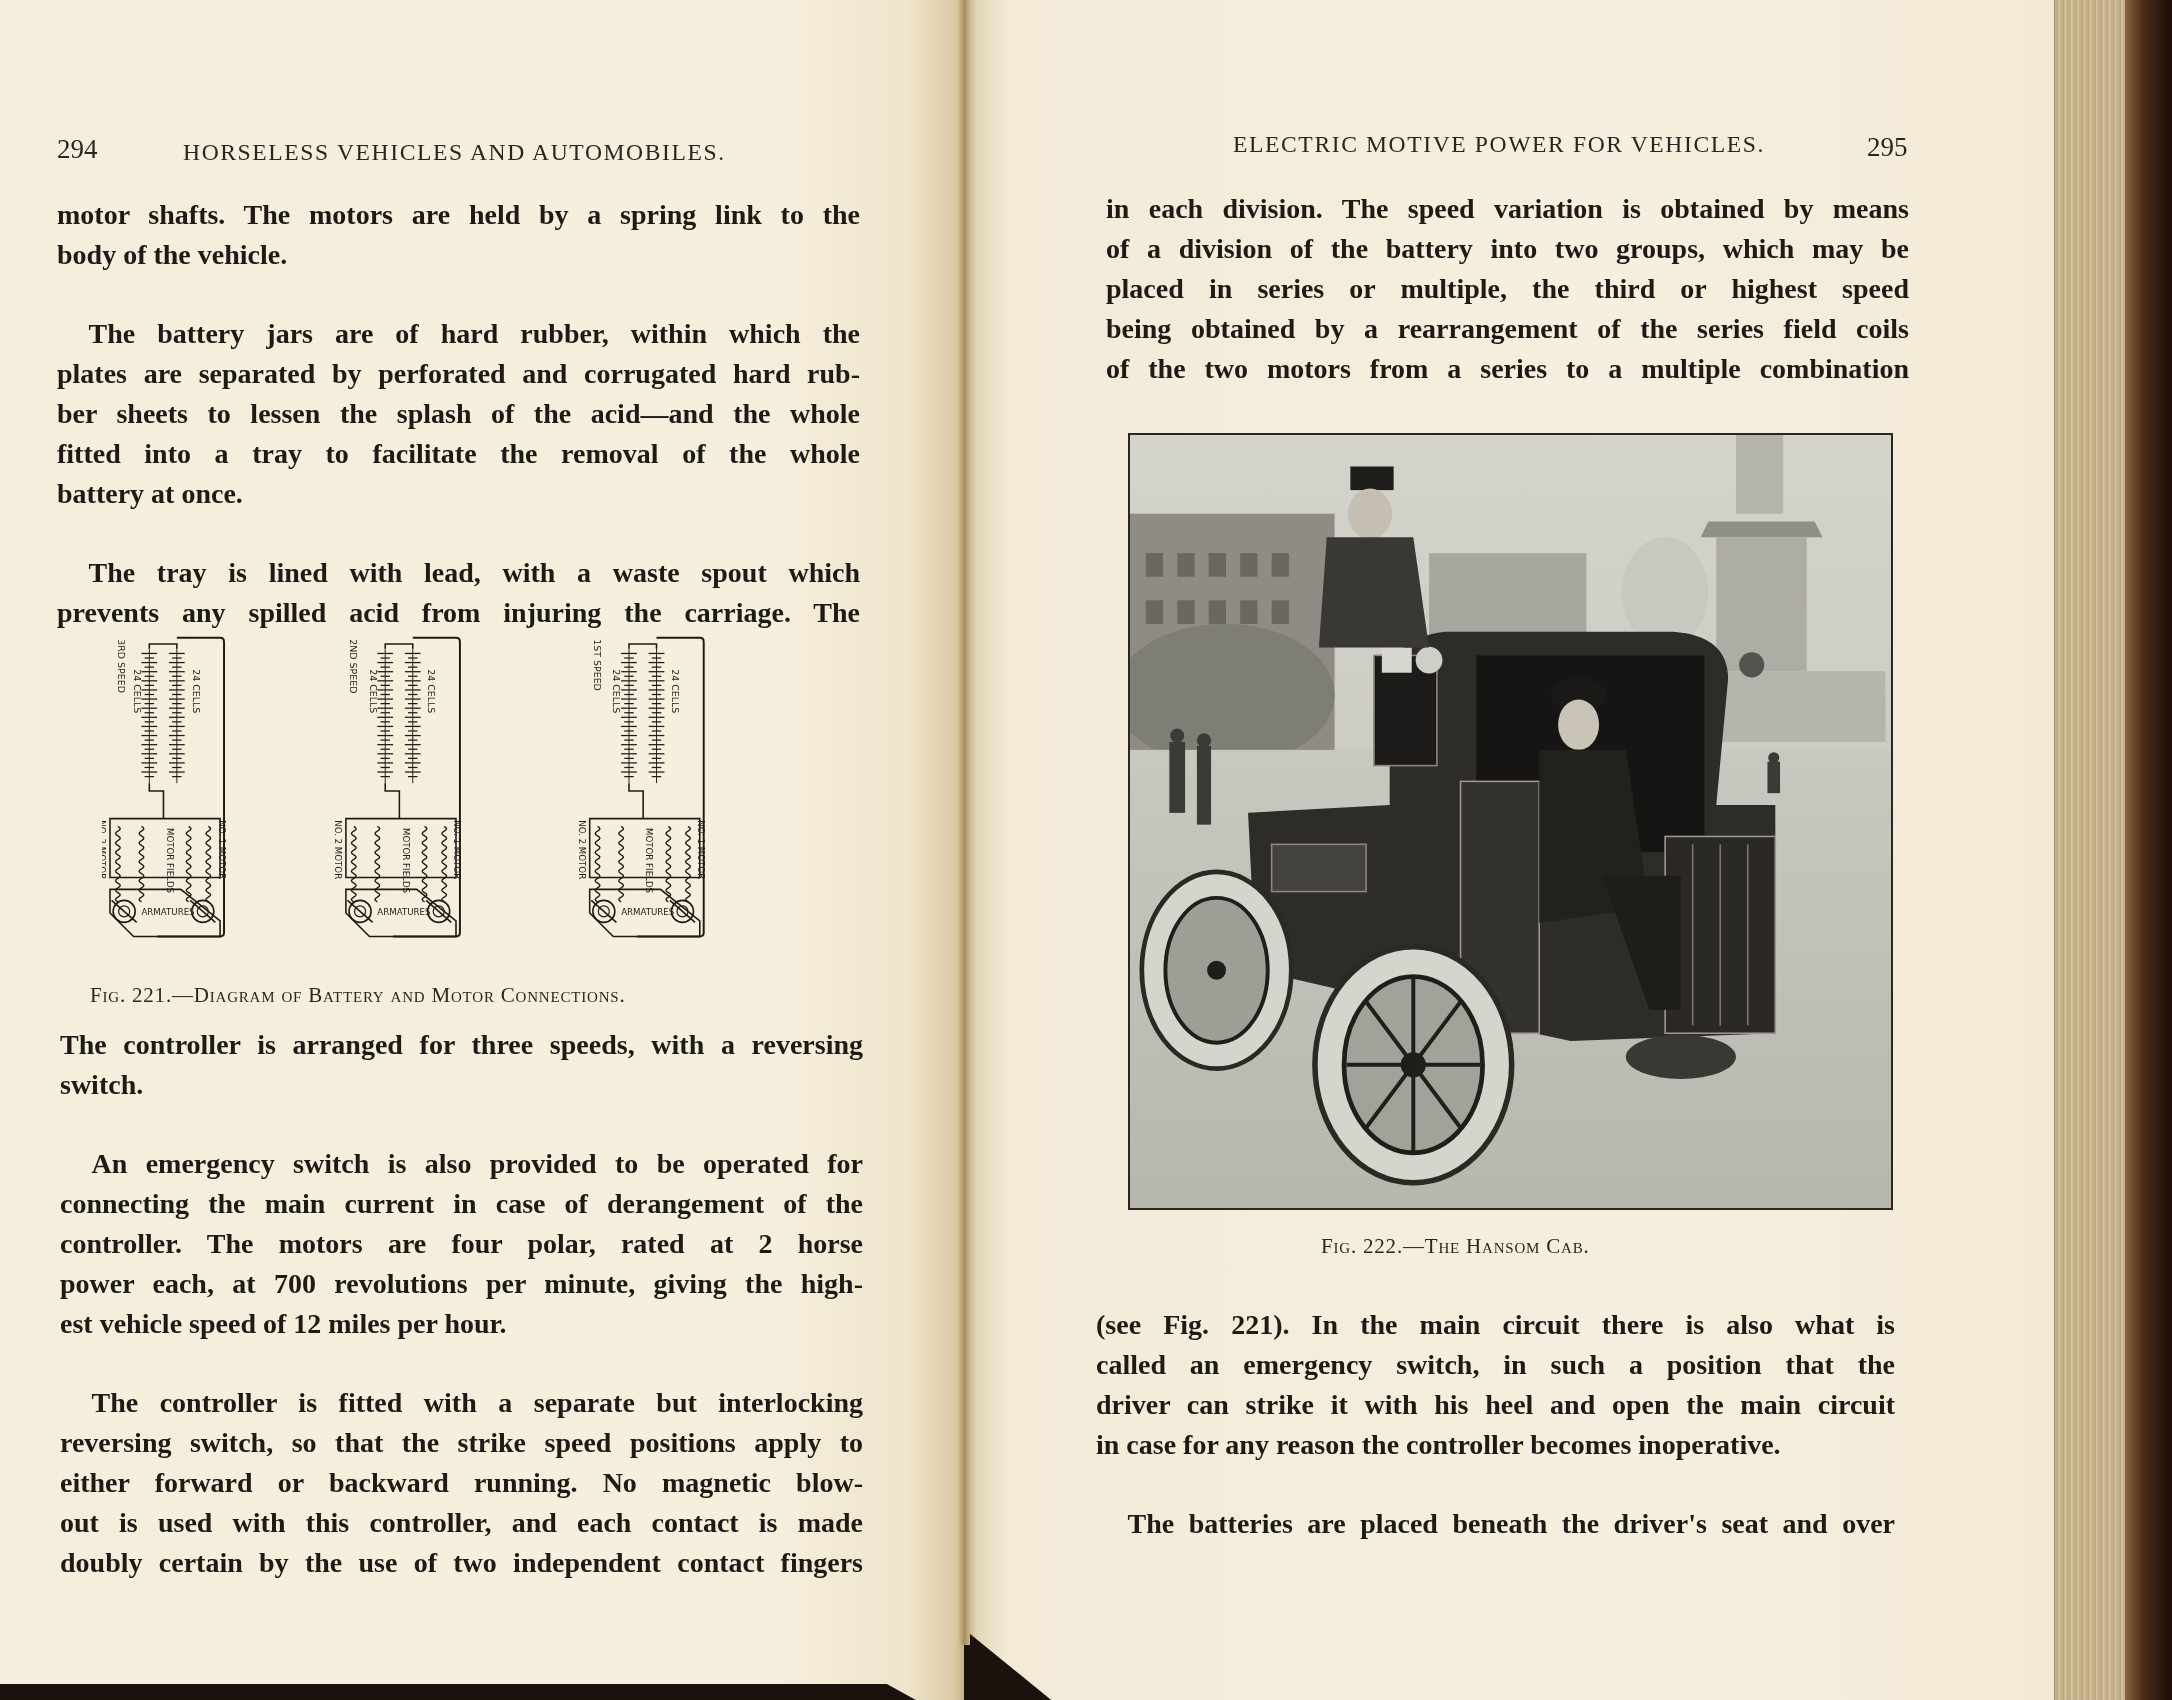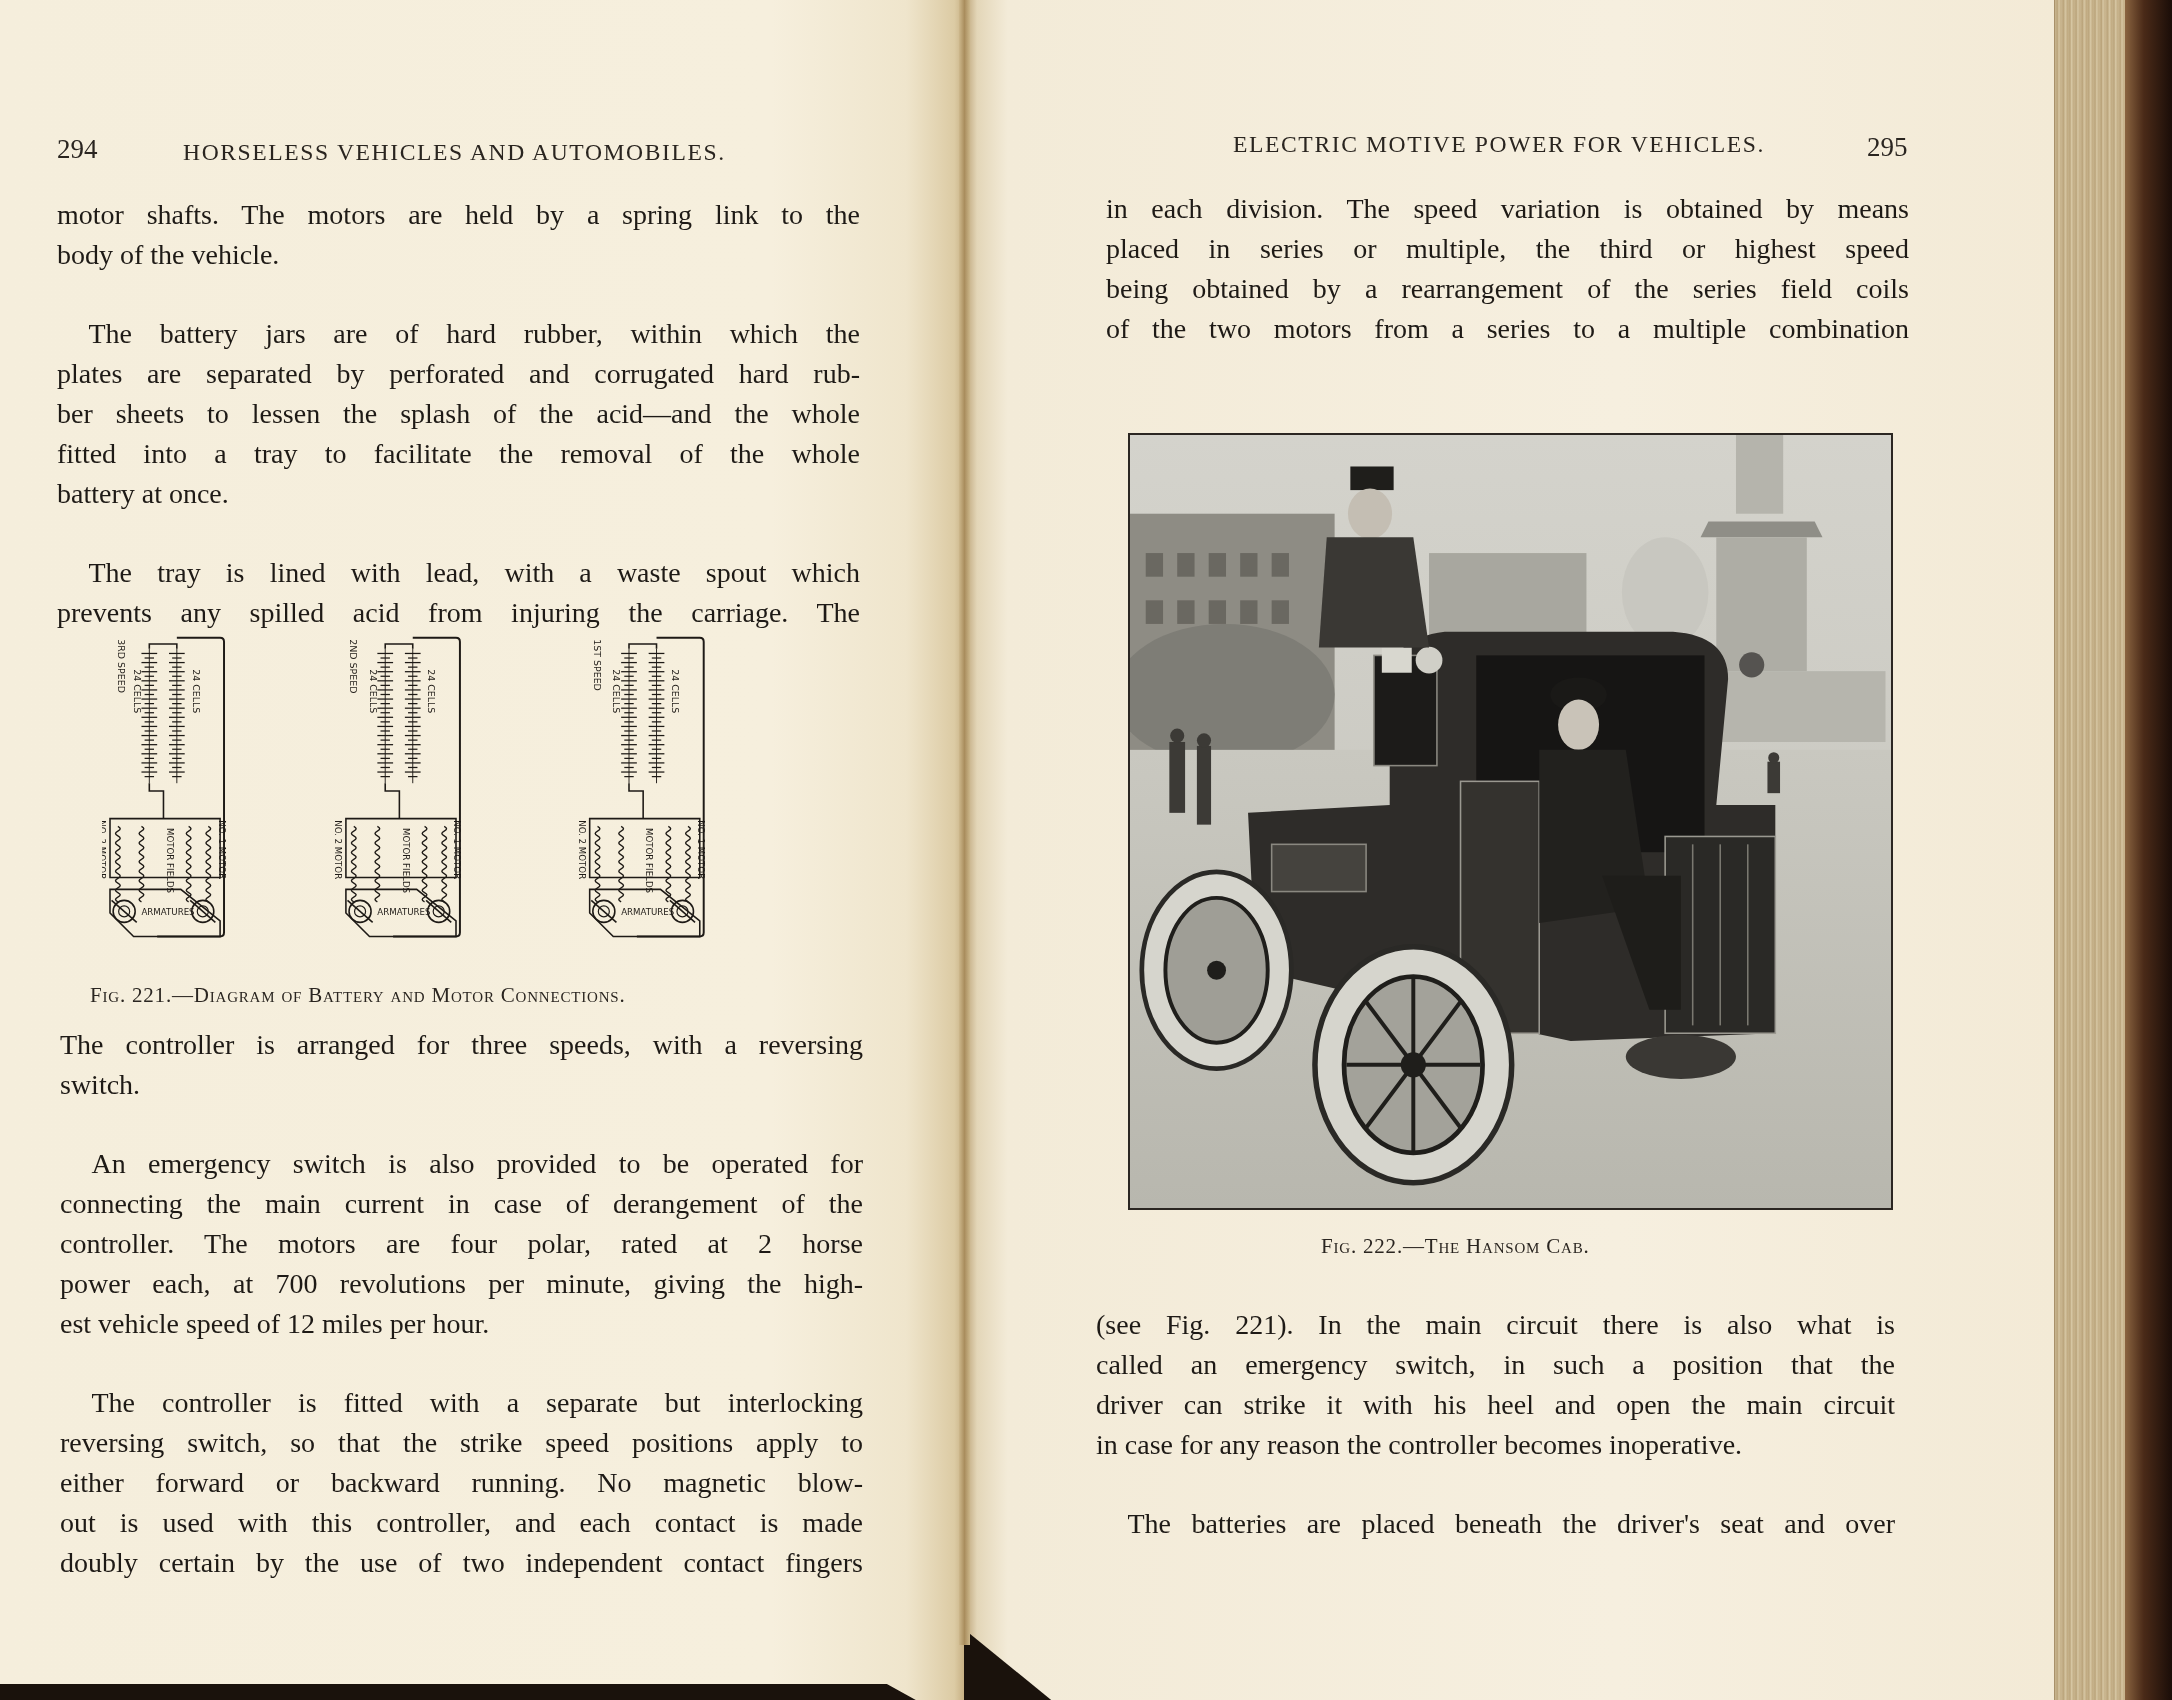--- a/index.html
+++ b/index.html
@@ -37,21 +37,21 @@
     position: absolute; left: 2125px; top: 0; width: 47px; height: 1700px;
     background: linear-gradient(to right, #8a6440, #4a2a18 40%, #1a0d08);
   }
 
   .running-head {
     position: absolute; font-size: 23.6px; letter-spacing: 1.6px; white-space: nowrap;
     color: #2a2520;
   }
   .folio { position: absolute; font-size: 27px; color: #2a2520; }
 
-  .text-block { position: absolute; font-size: 28px; line-height: 40px; }
+  .text-block { position: absolute; font-size: 28px; line-height: 40px; font-weight: bold; }
   .text-line { display: block; white-space: nowrap; text-align: justify; text-align-last: justify; height: 40px; }
   .text-line.last { text-align-last: left; }
   .text-line.indent { padding-left: 31.5px; margin-top: 39px; }
 
   .caption {
     position: absolute; font-size: 21px; letter-spacing: 0.8px; white-space: nowrap;
     font-variant: small-caps; color: #2a2520;
   }
 
   .diagram { position: absolute; left: 102px; top: 622px; width: 708px; height: 346px; }
@@ -365,20 +365,21 @@
       <span class="text-line">either forward or backward running.  No magnetic blow-</span>
       <span class="text-line">out is used with this controller, and each contact is made</span>
       <span class="text-line">doubly certain by the use of two independent contact fingers</span>
     </div>
 
   <div class="running-head" style="left:1233px; top:131px;">ELECTRIC MOTIVE POWER FOR VEHICLES.</div>
   <div class="folio" style="left:1867px; top:132px;">295</div>
 
   <div class="text-block" id="right-upper" style="left:1106px; top:189px; width:803px;">
       <span class="text-line">in each division.  The speed variation is obtained by means</span>
+      <span class="text-line">of a division of the battery into two groups, which may be</span>
       <span class="text-line">placed in series or multiple, the third or highest speed</span>
       <span class="text-line">being obtained by a rearrangement of the series field coils</span>
       <span class="text-line">of the two motors from a series to a multiple combination</span>
     </div>
 
   <div class="photo-frame">
     <svg viewBox="0 0 967 982" xmlns="http://www.w3.org/2000/svg" preserveAspectRatio="none">
       <defs>
         <linearGradient id="sky" x1="0" y1="0" x2="0" y2="1">
           <stop offset="0" stop-color="#d4d3cc"></stop>

